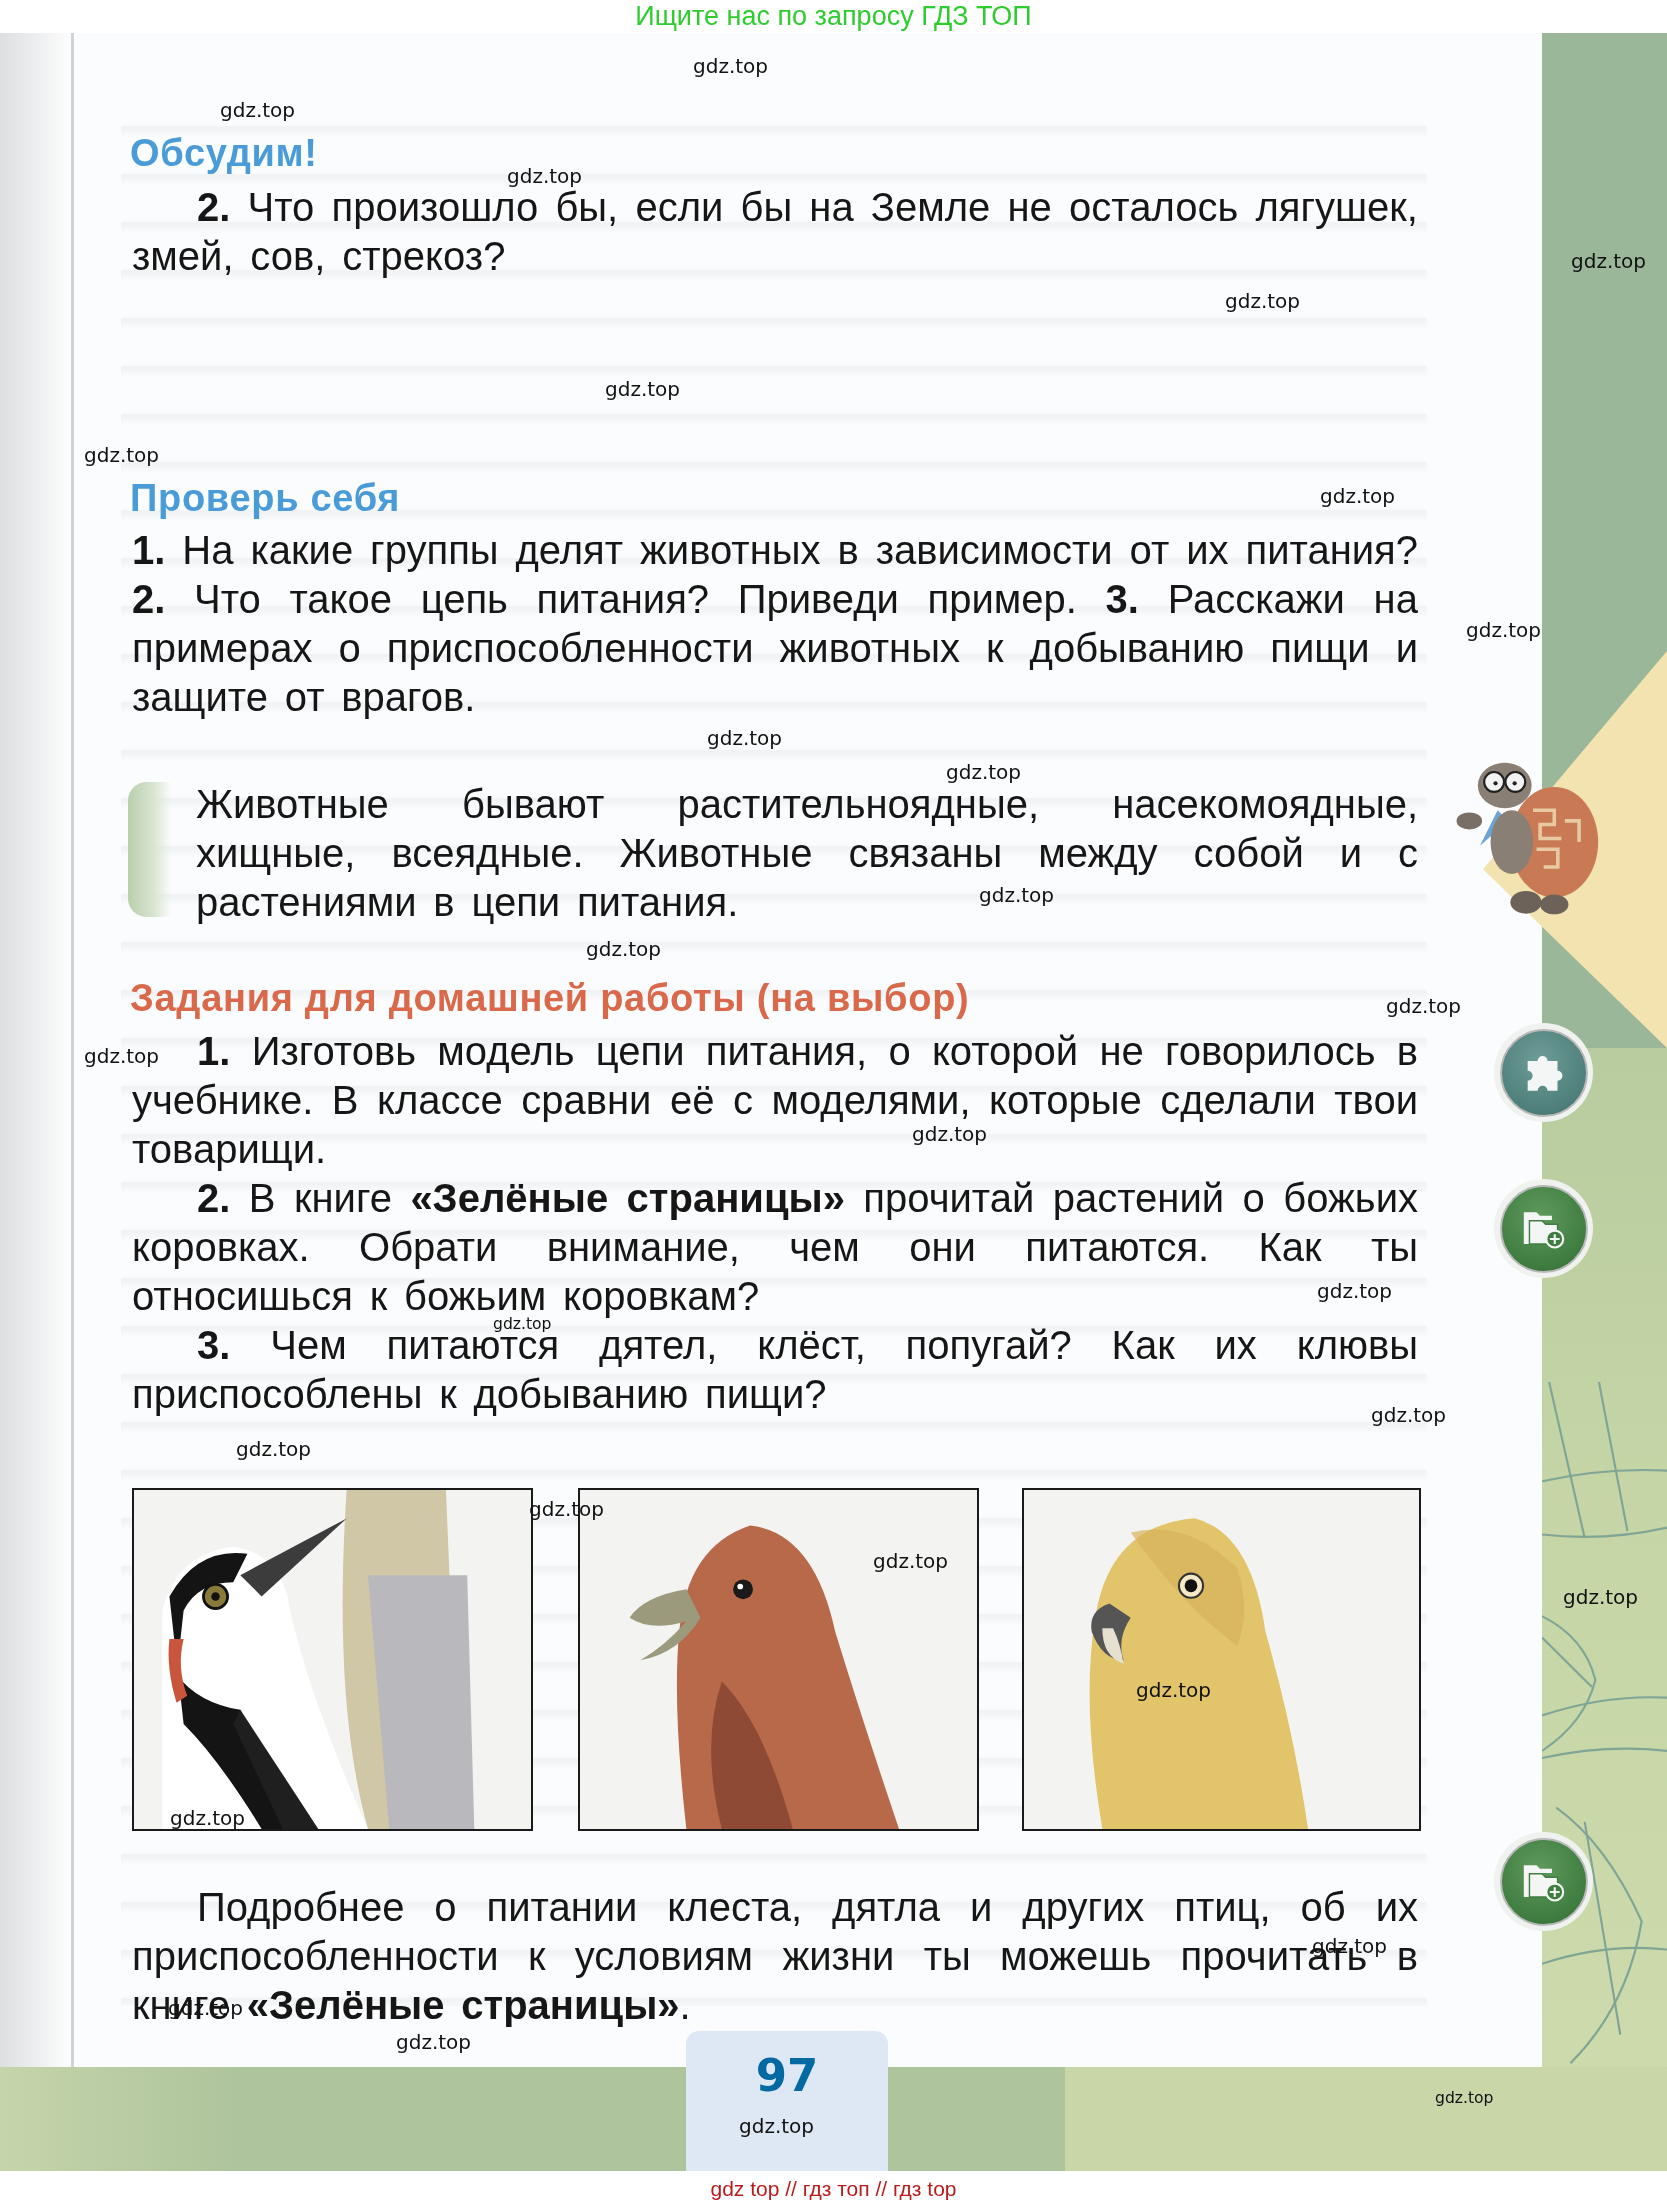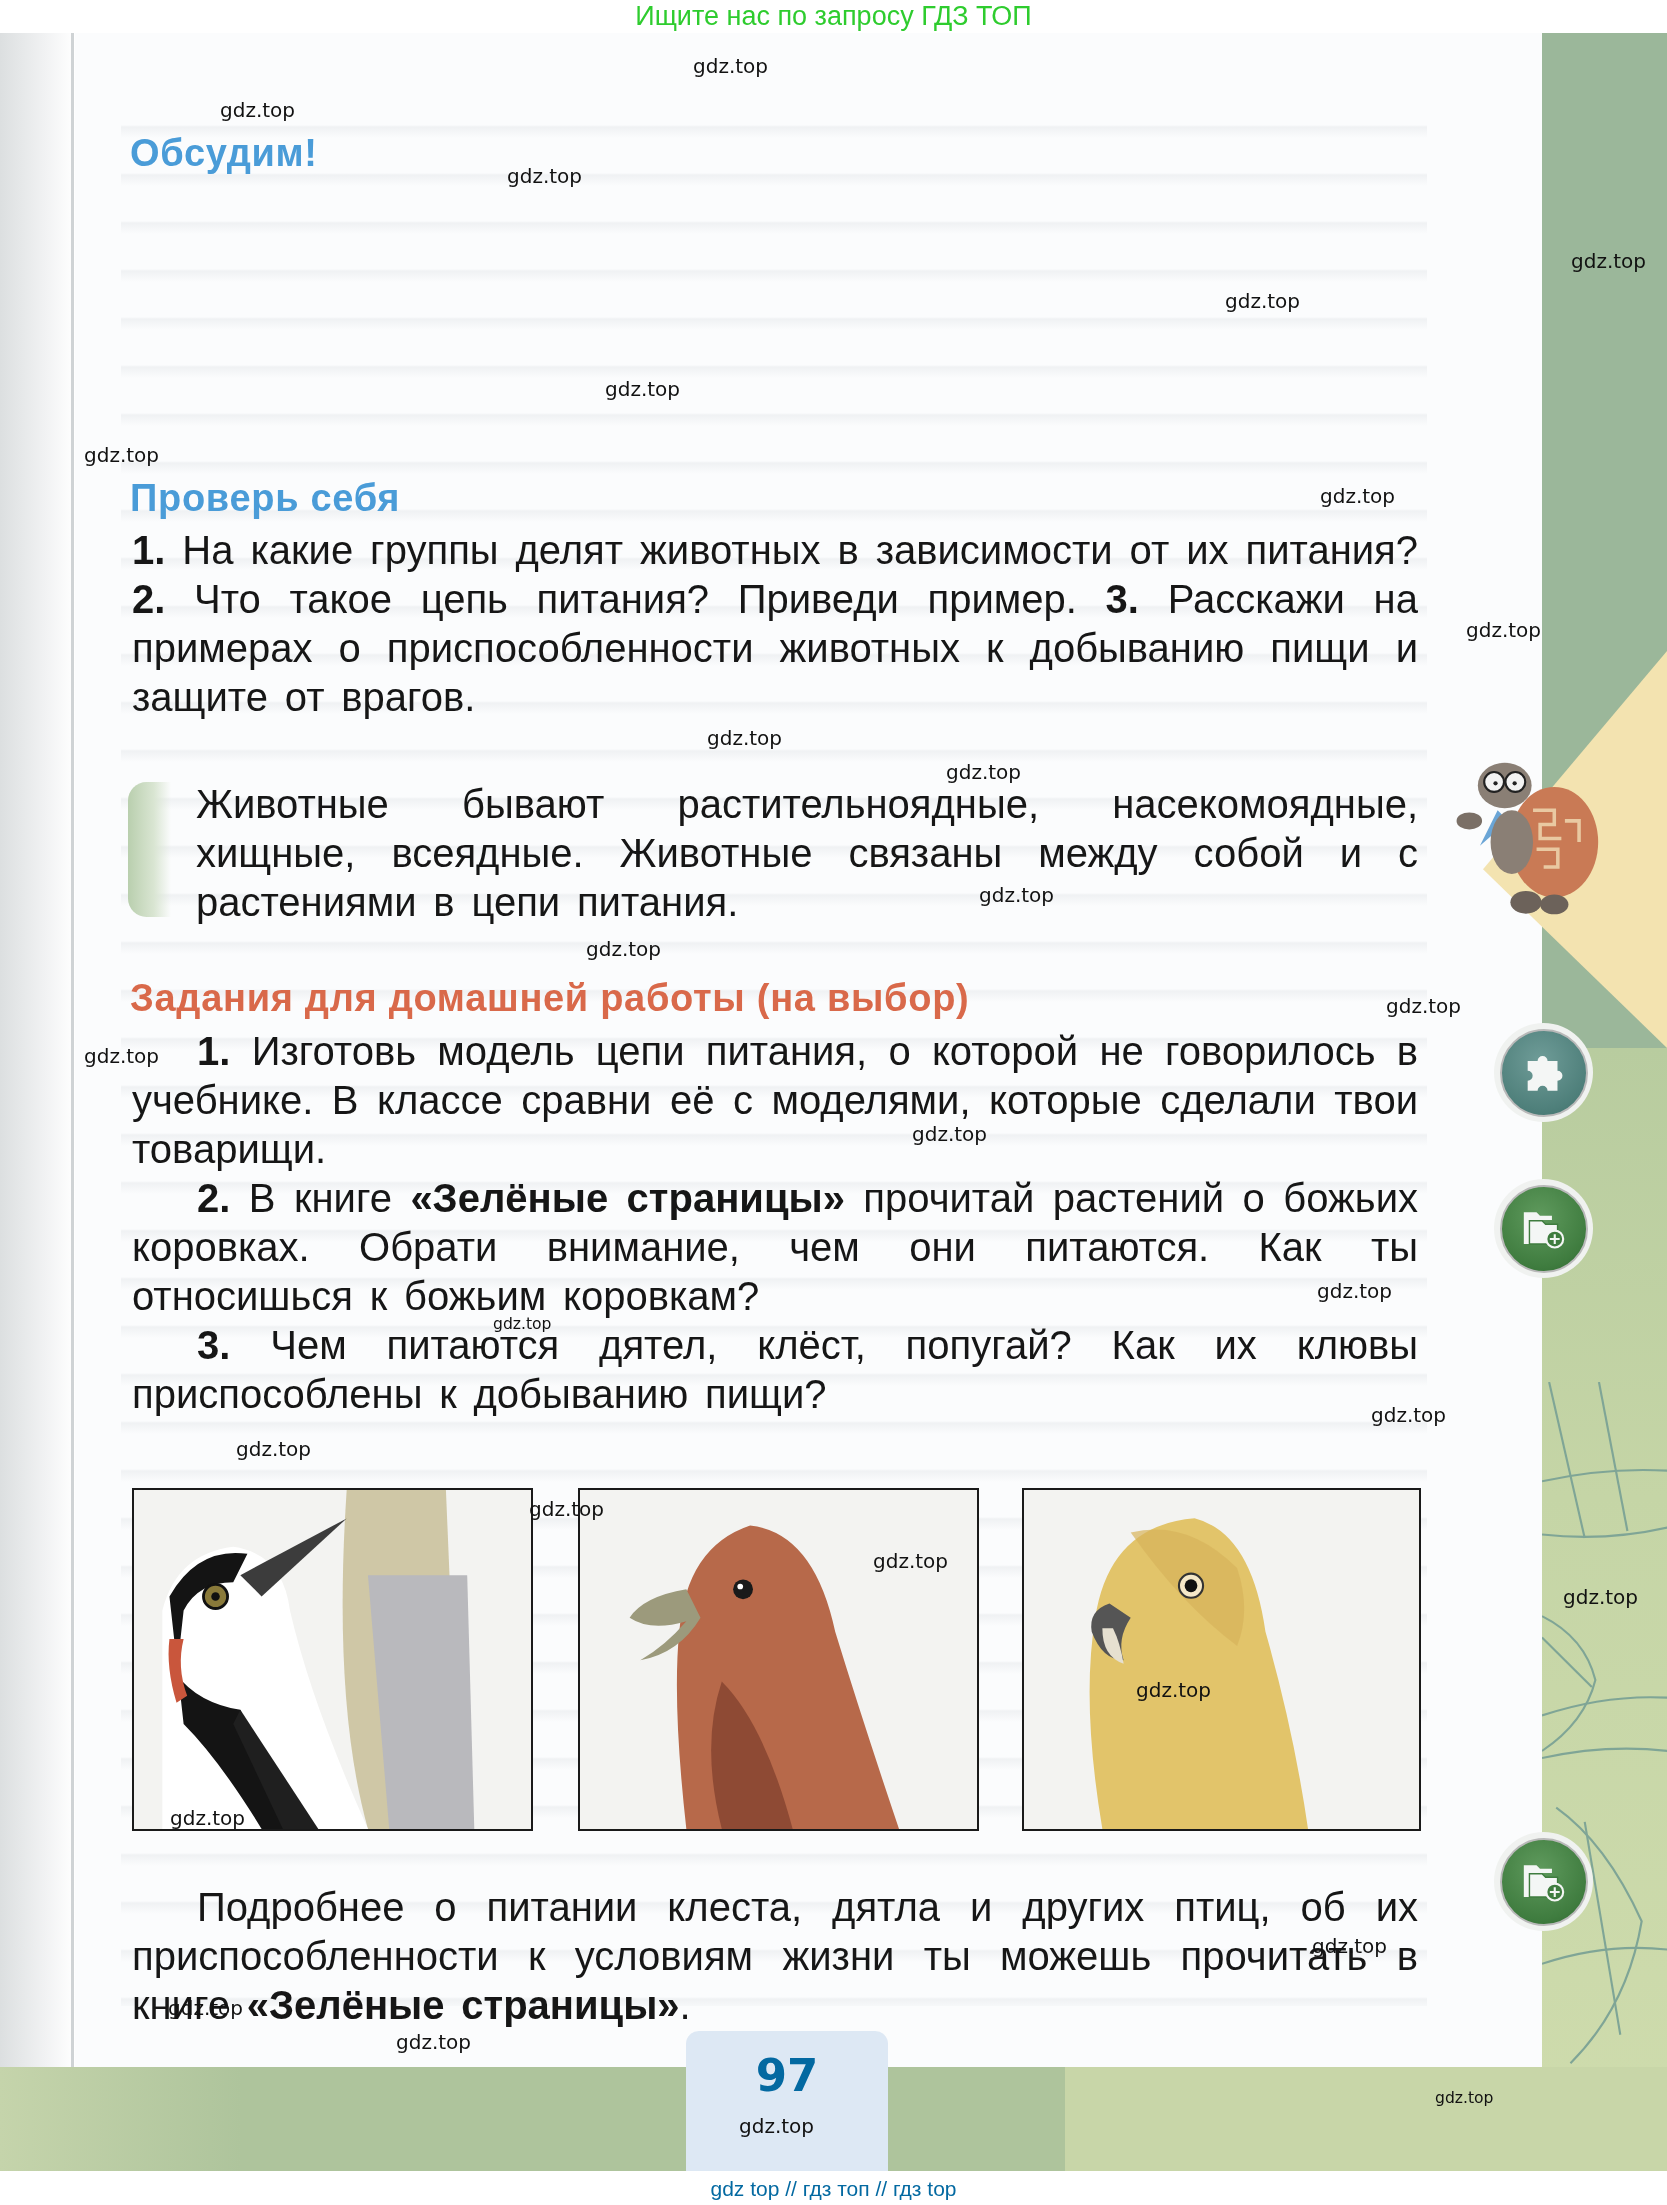--- a/index.html
+++ b/index.html
@@ -1,18 +1,18 @@
 <!DOCTYPE html>
 <html style="font-size:11.4px"><head>
 <meta charset="utf-8">
 <style>
   html, body { margin: 0; padding: 0; }
   body { width: 1667px; height: 2205px; position: relative; overflow: hidden; background: #ffffff; font-family: "Liberation Sans", sans-serif; }
   .top-banner { position: absolute; left: 0; top: 0; width: 1667px; height: 33px; text-align: center; color: #2ecc2e; font-size: 27px; line-height: 33px; }
-  .bottom-banner { position: absolute; left: 0; top: 2172px; width: 1667px; height: 33px; text-align: center; color: #0369a1; font-size: 21px; line-height: 33px; }
+  .bottom-banner { position: absolute; left: 0; top: 2172px; width: 1667px; height: 33px; text-align: center; color: #b91c1c; font-size: 21px; line-height: 33px; }
   .page { position: absolute; left: 0; top: 33px; width: 1667px; height: 2138px; background: #ffffff; overflow: hidden; }
   .gutter { position: absolute; left: 0; top: 0; width: 75px; height: 2034px; background: linear-gradient(90deg, #dcdfe0 0%, #f1f2f3 60%, #ffffff 100%); }
   .gutter-edge { position: absolute; left: 71px; top: 0; width: 2.8px; height: 2034px; background: #cfd3d5; }
   .paper { position: absolute; left: 75px; top: 0; width: 1469px; height: 2034px; background: #fbfcfd; }
   .ghost { position: absolute; left: 121px; top: 57px; width: 1306px; height: 1916px; background: repeating-linear-gradient(180deg, rgba(200,205,210,0.0) 0px, rgba(200,205,210,0.0) 35px, rgba(205,210,215,0.25) 37px, rgba(200,205,210,0.0) 48px); }
   .right-band { position: absolute; left: 1542px; top: 0; width: 126px; height: 2138px; background: #9bb79a; }
   .right-band-yellow { position: absolute; left: 1483px; top: 618px; width: 184px; height: 397px; background: #f3e3b0; clip-path: polygon(100% 0%, 100% 100%, 0% 55%); }
   .right-band-pale { position: absolute; left: 1542px; top: 1015px; width: 126px; height: 1123px; background: linear-gradient(180deg, #b8cc9f 0%, #c5d5a6 40%, #cfdcad 100%); }
   .bottom-strip { position: absolute; left: 0; top: 2034px; width: 1667px; height: 104px; background: #aec49c; }
   .bottom-strip-light { position: absolute; left: 0; top: 2034px; width: 241px; height: 104px; background: linear-gradient(90deg, #c5d4ab 0%, #aec49c 100%); }
@@ -107,20 +107,21 @@
         <path d="M4 6 h18 l5 5 h17 v6 H12 v34 H4 z" fill="#f4f6f5"></path>
         <path d="M12 18 h18 l5 5 h17 v28 H12 z" fill="#f4f6f5" stroke="#3f7c3f" stroke-width="2"></path>
         <circle cx="48" cy="44" r="12" fill="#3f7c3f" stroke="#f4f6f5" stroke-width="3"></circle>
         <path d="M48 37 v14 M41 44 h14" stroke="#f4f6f5" stroke-width="3"></path>
       </svg>
     </div>
   </div>
 
   <div class="section-title blue" style="left:130px; top:99px;">Обсудим!</div>
   <div class="para" style="top:150px;">
+    <div><span class="indent"></span><b>2.</b> <span>Что произошло бы, если бы на Земле не осталось лягушек, змей, сов, стрекоз?</span></div>
   </div>
 
   <div class="section-title blue" style="left:130px; top:444px;">Проверь себя</div>
   <div class="para" style="top:493px;">
     <b>1.</b> <span>На какие группы делят животных в зависимости от их питания?</span>
     <b>2.</b> <span>Что такое цепь питания? Приведи пример.</span>
     <b>3.</b> <span>Расскажи на примерах о приспособленности животных к добыванию пищи и защите от врагов.</span>
   </div>
 
   <div class="summary-bar"></div>

